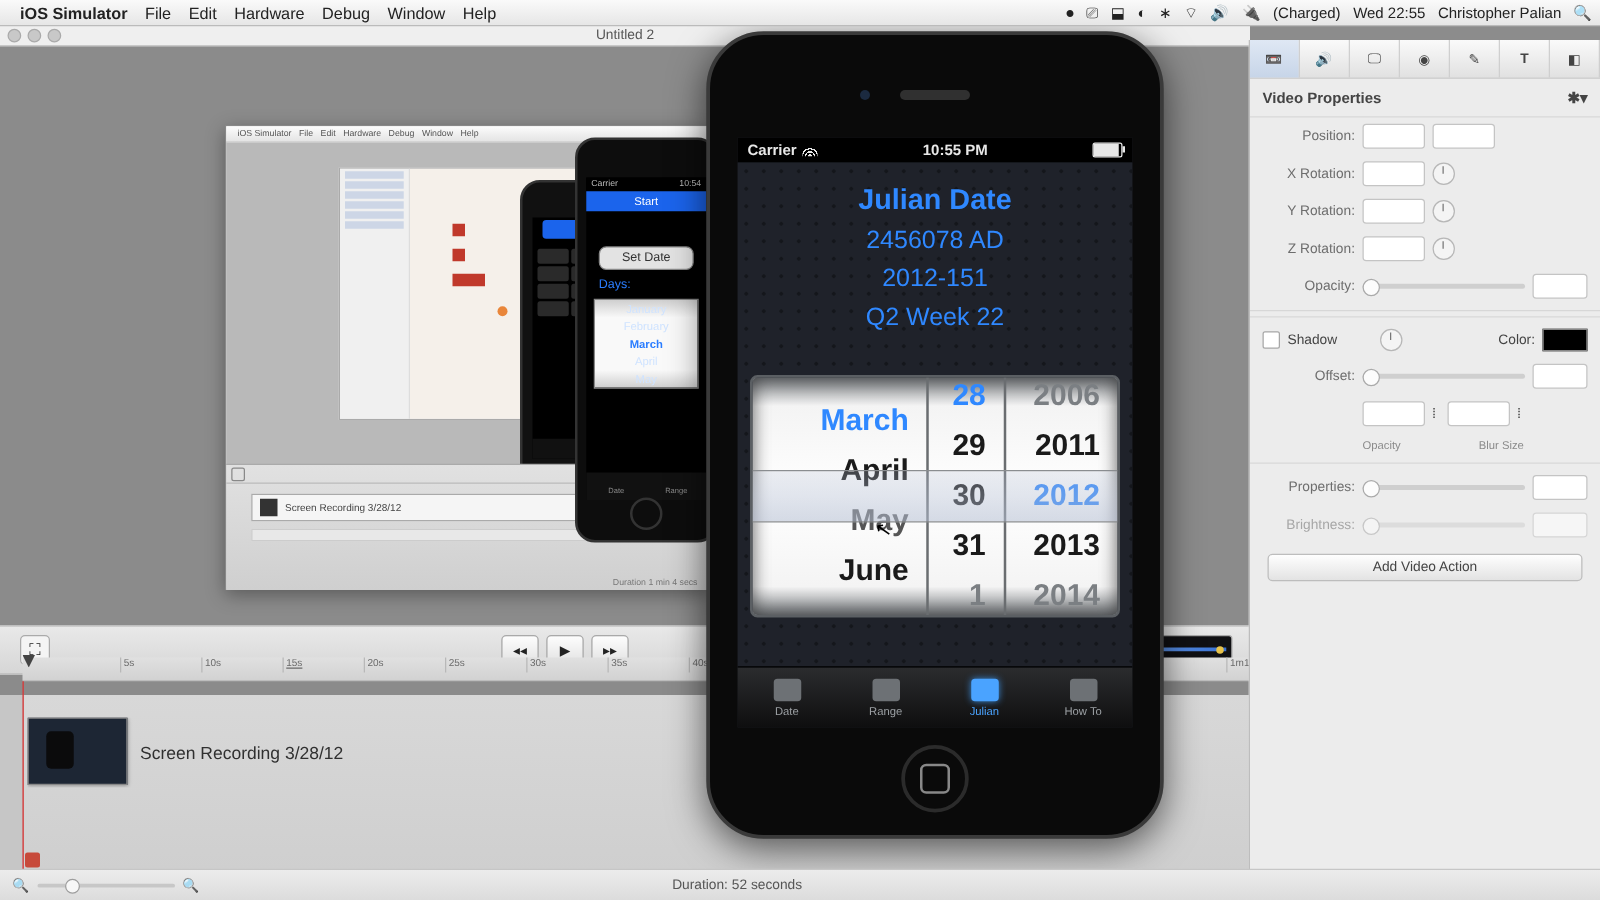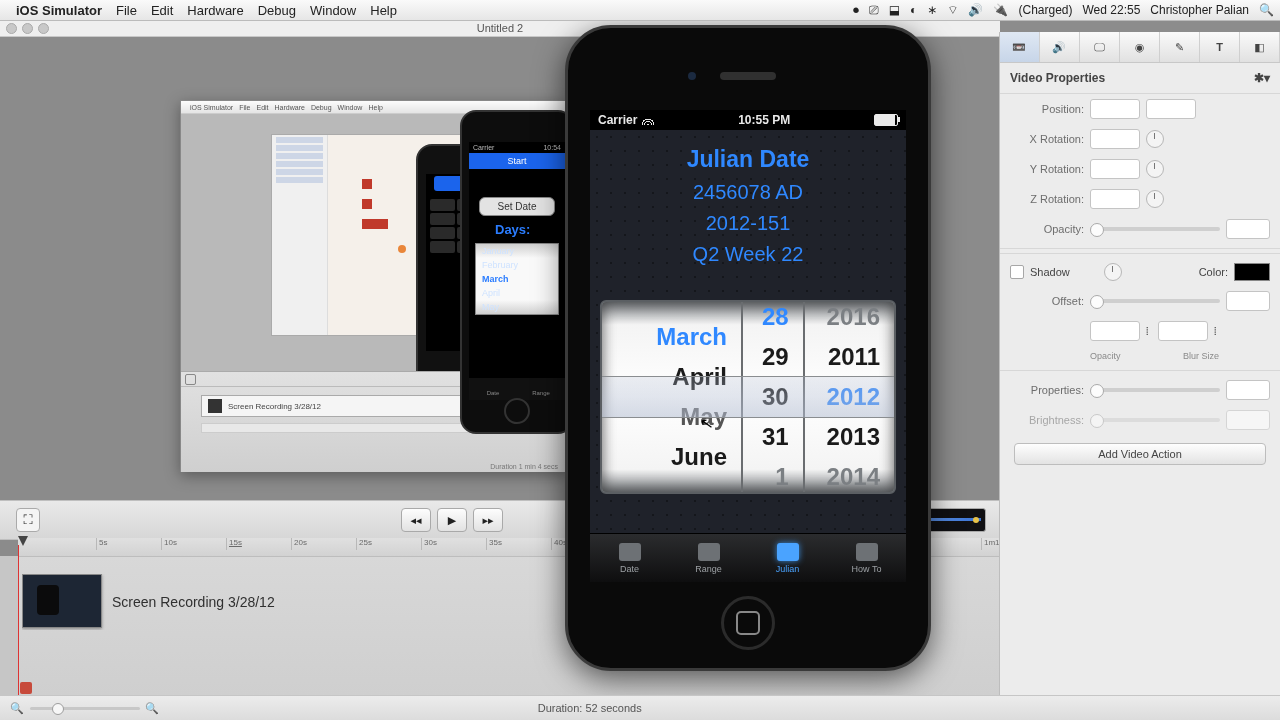--- a/index.html
+++ b/index.html
@@ -35,25 +35,25 @@
   .nested .ntimeline{position:absolute;left:0;bottom:0;right:0;height:100px;background:linear-gradient(#e1e1e1,#cfcfcf);border-top:1px solid #aaa;font-size:8px;}
   .nested .ntimeline .ntop{height:14px;display:flex;align-items:center;gap:4px;padding:0 4px;border-bottom:1px solid #bbb;}
   .nested .ncirc{width:9px;height:9px;border:1px solid #888;border-radius:2px;}
   .nested .nclip{margin:8px 8px 0 20px;height:20px;border:1px solid #aaa;background:#f5f5f5;display:flex;align-items:center;padding:0 6px;gap:6px;font-size:8px;color:#444;}
   .nested .nthumb{width:14px;height:14px;background:#333;}
   .nested .nrule{margin:6px 8px 0 20px;height:8px;background:#e8e8e8;border:1px solid #ccc;}
   
   .phone2{position:absolute;left:460px;top:90px;width:110px;height:320px;background:#0d0d0d;border-radius:16px;border:2px solid #333;z-index:5;}
   .phone2 .scr{position:absolute;left:7px;right:7px;top:30px;bottom:32px;background:#000;color:#cfe3ff;}
   .phone2 .sbtn{background:#e3e3e3;color:#333;text-align:center;font-size:10px;margin:28px 10px 6px 10px;padding:3px;border:1px solid #888;border-radius:6px;}
-  .phone2 .days{color:#2b7dff;font-size:13px;margin:4px 26px;font-weight:bold;}
+  .phone2 .days{color:#2b7dff;font-size:10px;margin:4px 10px;}
   .phone2 .statb{background:#000;color:#bbb;font-size:7px;padding:2px 4px;display:flex;justify-content:space-between;}
   .phone2 .hdr{background:#1b64ec;color:#fff;text-align:center;font-size:9px;padding:3px;}
   .phone2 .wheel{background:linear-gradient(#cfcfcf,#f9f9f9 20%,#f9f9f9 80%,#cfcfcf);margin:6px 6px;border:1px solid #888;font-size:9px;}
-  .phone2 .wrow{padding:2px 6px;text-align:left;}
+  .phone2 .wrow{padding:2px 6px;text-align:center;}
   .phone2 .wrow.sel{color:#2b7dff;font-weight:bold;}
   .phone2 .tb{position:absolute;bottom:0;left:0;right:0;height:22px;background:#111;display:flex;}
   .phone2 .tb div{flex:1;color:#888;font-size:6px;text-align:center;padding-top:12px;}
   
   .phone{position:absolute;left:565px;top:25px;width:360px;height:640px;background:#0a0a0a;border-radius:46px;border:3px solid #3a3a3a;box-shadow:0 8px 30px rgba(0,0,0,.6);z-index:30;}
   .phone .speaker{position:absolute;top:44px;left:50%;transform:translateX(-50%);width:56px;height:8px;background:#303030;border-radius:4px;}
   .phone .cam{position:absolute;top:44px;left:120px;width:8px;height:8px;background:#1b2a40;border-radius:50%;}
   .phone .home{position:absolute;bottom:18px;left:50%;transform:translateX(-50%);width:48px;height:48px;border:3px solid #2b2b2b;border-radius:50%;display:flex;align-items:center;justify-content:center;}
   .phone .home span{width:20px;height:20px;border:2px solid #888;border-radius:5px;}
   .phone .screen{position:absolute;left:22px;right:22px;top:82px;bottom:86px;background:#17191c;overflow:hidden;}
@@ -106,21 +106,21 @@
   .actionbtn{margin:8px 14px 4px 14px;padding:4px;text-align:center;background:linear-gradient(#fefefe,#e3e3e3);border:1px solid #bdbdbd;border-radius:4px;font-size:11px;}
   .subl{font-size:9px;color:#8a8a8a;flex:1;}
   
   .transport{position:absolute;left:0;right:280px;top:500px;height:38px;background:linear-gradient(#e9e9e9,#d6d6d6);border-top:1px solid #bfbfbf;border-bottom:1px solid #bfbfbf;display:flex;align-items:center;z-index:4;}
   .transport .crop{margin-left:16px;width:22px;height:22px;border:1px solid #aaa;border-radius:4px;background:#f4f4f4;display:flex;align-items:center;justify-content:center;font-size:13px;}
   .transport .mid{flex:1;display:flex;justify-content:center;gap:6px;}
   .tbtn{width:28px;height:22px;border:1px solid #a9a9a9;border-radius:4px;background:linear-gradient(#fdfdfd,#e2e2e2);display:flex;align-items:center;justify-content:center;font-size:11px;}
   .wavebox{width:120px;height:22px;margin-right:14px;border:1px solid #aaa;border-radius:3px;background:#101013;position:relative;overflow:hidden;}
   .wavebox .w{position:absolute;left:4px;right:4px;top:9px;height:3px;background:linear-gradient(90deg,#3a72d2,#5c93ea,#3a72d2);}
   .wavebox .dot{position:absolute;right:6px;top:8px;width:6px;height:6px;border-radius:50%;background:#e8c34a;}
-  .ruler{position:absolute;left:18px;right:280px;top:538px;height:18px;background:linear-gradient(#e0e0e0,#d2d2d2);border-bottom:1px solid #bdbdbd;display:flex;align-items:flex-end;font-size:8px;color:#6a6a6a;z-index:4;}
+  .ruler{position:absolute;left:18px;right:280px;top:526px;height:18px;background:linear-gradient(#e0e0e0,#d2d2d2);border-bottom:1px solid #bdbdbd;display:flex;align-items:flex-end;font-size:8px;color:#6a6a6a;z-index:4;}
   .ruler .playhead{position:absolute;left:0;top:-2px;width:10px;height:10px;background:#444;clip-path:polygon(0 0,100% 0,50% 100%);}
   .timearea{position:absolute;left:0;right:280px;top:556px;bottom:24px;background:linear-gradient(#d8d8d8,#cfcfcf);z-index:2;}
   .vstrip{position:absolute;left:0;top:0;bottom:0;width:18px;background:#c6c6c6;border-right:1px solid #b3b3b3;}
   .clip{position:absolute;left:22px;top:18px;height:56px;width:540px;overflow:hidden;}
   .clip .thumb{width:78px;height:52px;background:#1d2634;border:1px solid #888;float:left;margin-right:10px;box-shadow:0 1px 3px rgba(0,0,0,.35);position:relative;}
   .clip .thumb::after{content:"";position:absolute;left:14px;top:10px;width:22px;height:30px;background:#0b0b0c;border-radius:4px;}
   .clip .lbl{line-height:56px;font-size:14px;color:#303030;}
   .redmark{position:absolute;left:20px;bottom:2px;width:12px;height:12px;background:#c74a3b;border-radius:2px;}
   .scrub{position:absolute;left:18px;top:545px;bottom:24px;width:1px;background:#d33;z-index:6;}
   
@@ -298,21 +298,21 @@
             <div class="prow">June</div>
           </div>
           <div class="pcol d">
             <div class="prow dim sel">28</div>
             <div class="prow">29</div>
             <div class="prow">30</div>
             <div class="prow">31</div>
             <div class="prow dim">1</div>
           </div>
           <div class="pcol y">
-            <div class="prow dim">2016</div>
+            <div class="prow dim">2006</div>
             <div class="prow">2011</div>
             <div class="prow sel">2012</div>
             <div class="prow">2013</div>
             <div class="prow dim">2014</div>
           </div>
         </div>
         <div class="selband"></div>
       </div>
     </div>
     <div class="tabbar">

